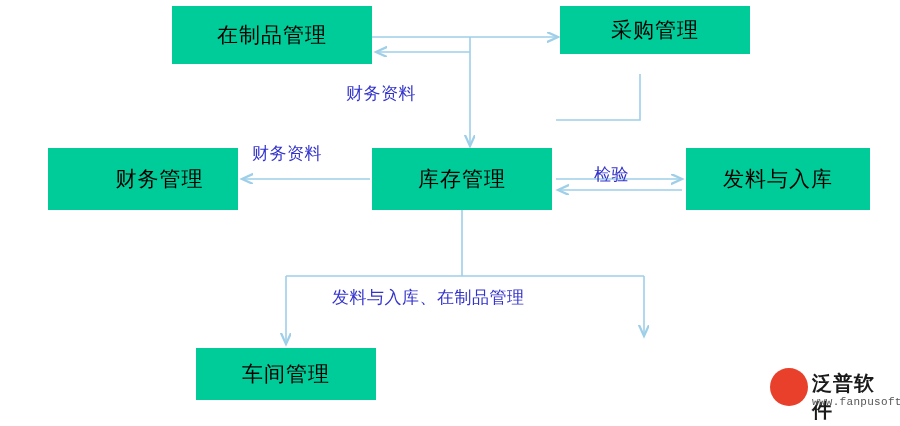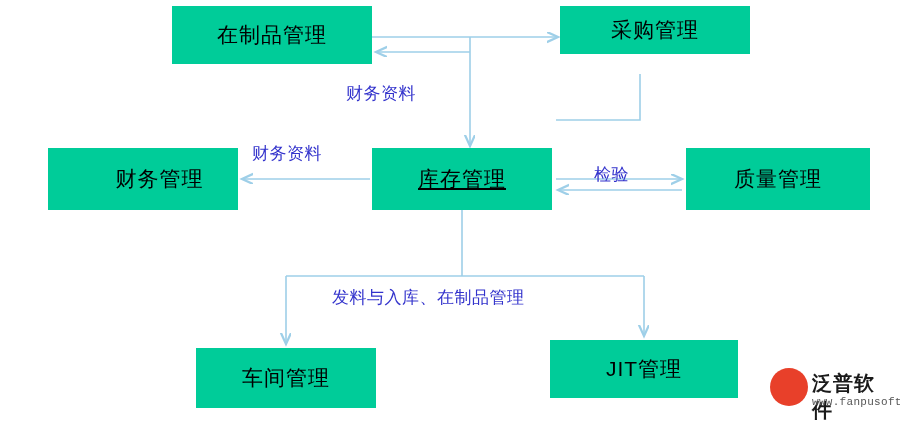--- a/index.html
+++ b/index.html
@@ -116,35 +116,32 @@
   </div>
 
   <div class="node" style="left:560px; top:6px; width:190px; height:48px;">
     <span>采购管理</span>
   </div>
 
   <div class="node" style="left:48px; top:148px; width:190px; height:62px;padding-left:33px;">
     <span>财务管理</span>
   </div>
 
-  <div class="node" style="left:372px; top:148px; width:180px; height:62px;text-decoration:underline;">
+  <div class="node" style="left:372px; top:148px; width:180px; height:62px;">
     <span>库存管理</span>
   </div>
 
   <div class="node" style="left:686px; top:148px; width:184px; height:62px;">
-    <span>质量管理</span>
+    <span>发料与入库</span>
   </div>
 
-  <div class="node" style="left:196px; top:348px; width:180px; height:60px;">
+  <div class="node" style="left:196px; top:348px; width:180px; height:52px;">
     <span>车间管理</span>
   </div>
 
-  <div class="node" style="left:550px; top:340px; width:188px; height:58px;">
-    <span>JIT管理</span>
-  </div>
 
   <div class="edge-label" style="left:346px; top:82px;">财务资料</div>
   <div class="edge-label" style="left:252px; top:142px;">财务资料</div>
   <div class="edge-label" style="left:594px; top:142px;margin-top:21px;">检验</div>
   <div class="edge-label" style="left:332px; top:286px;">发料与入库、在制品管理</div>
 
   <div class="logo">
     <div class="logo-mark"></div>
     <div class="logo-text">泛普软件</div>
     <div class="logo-url">www.fanpusoft.com</div>

